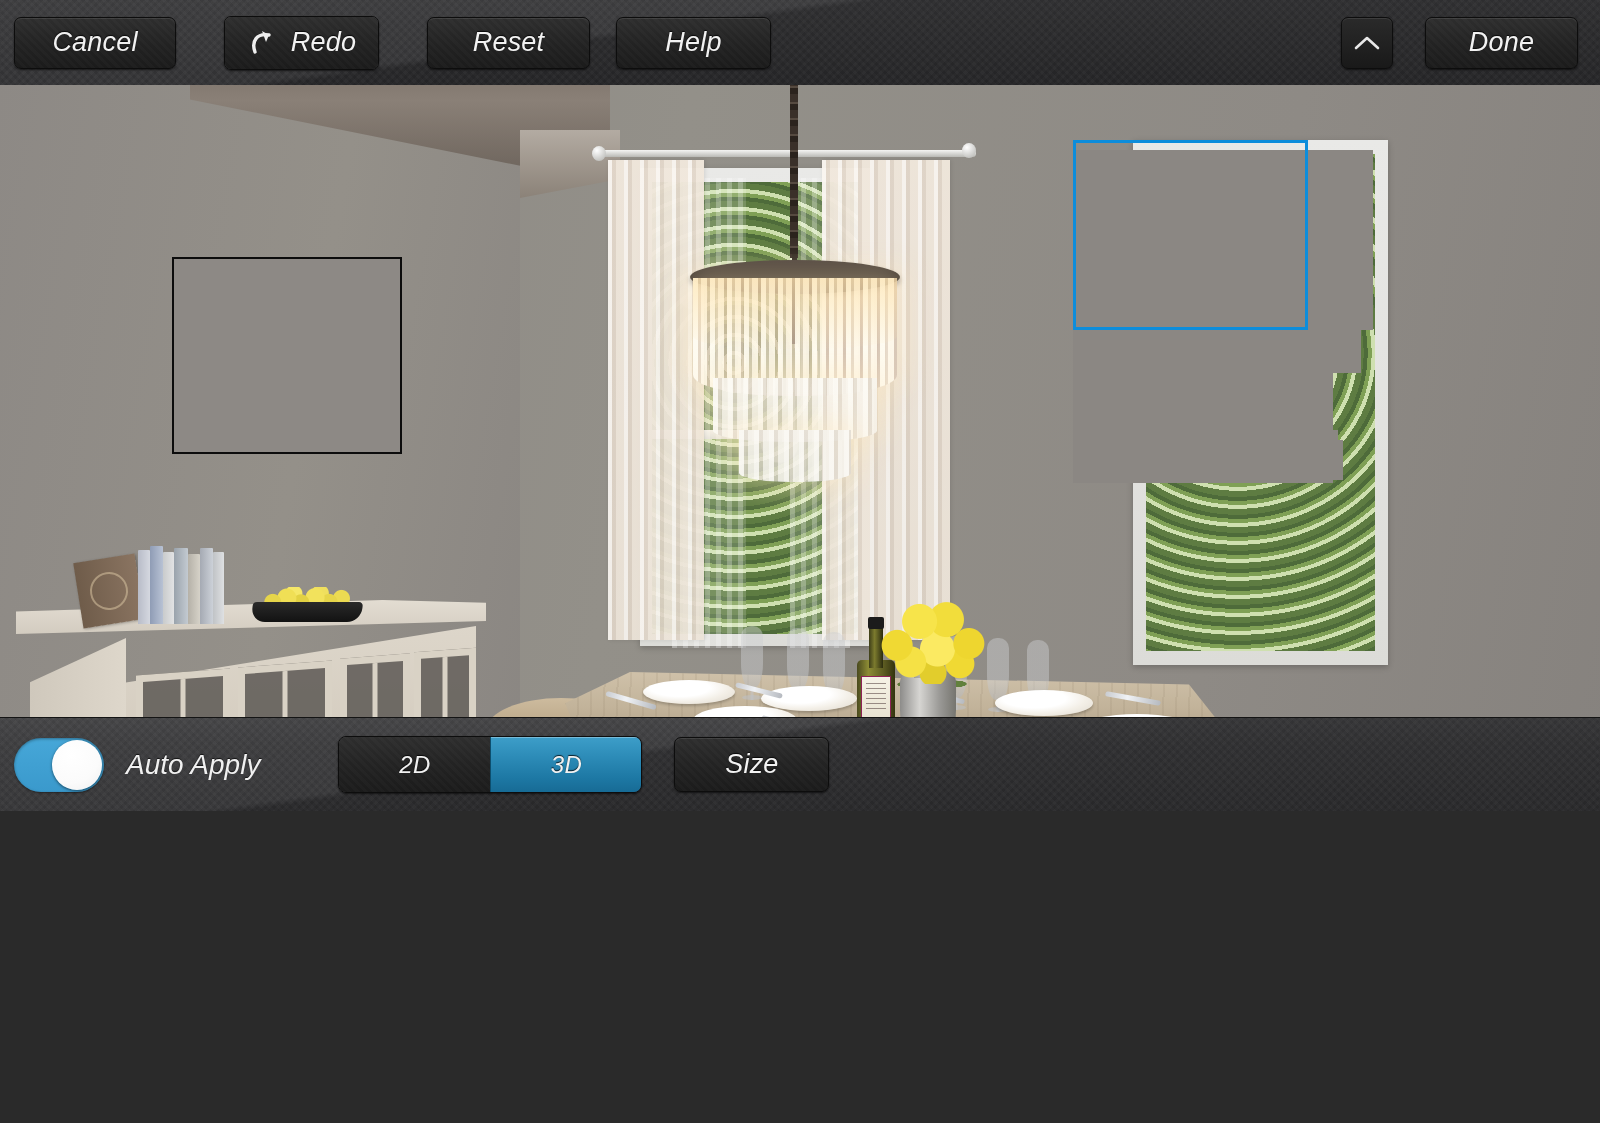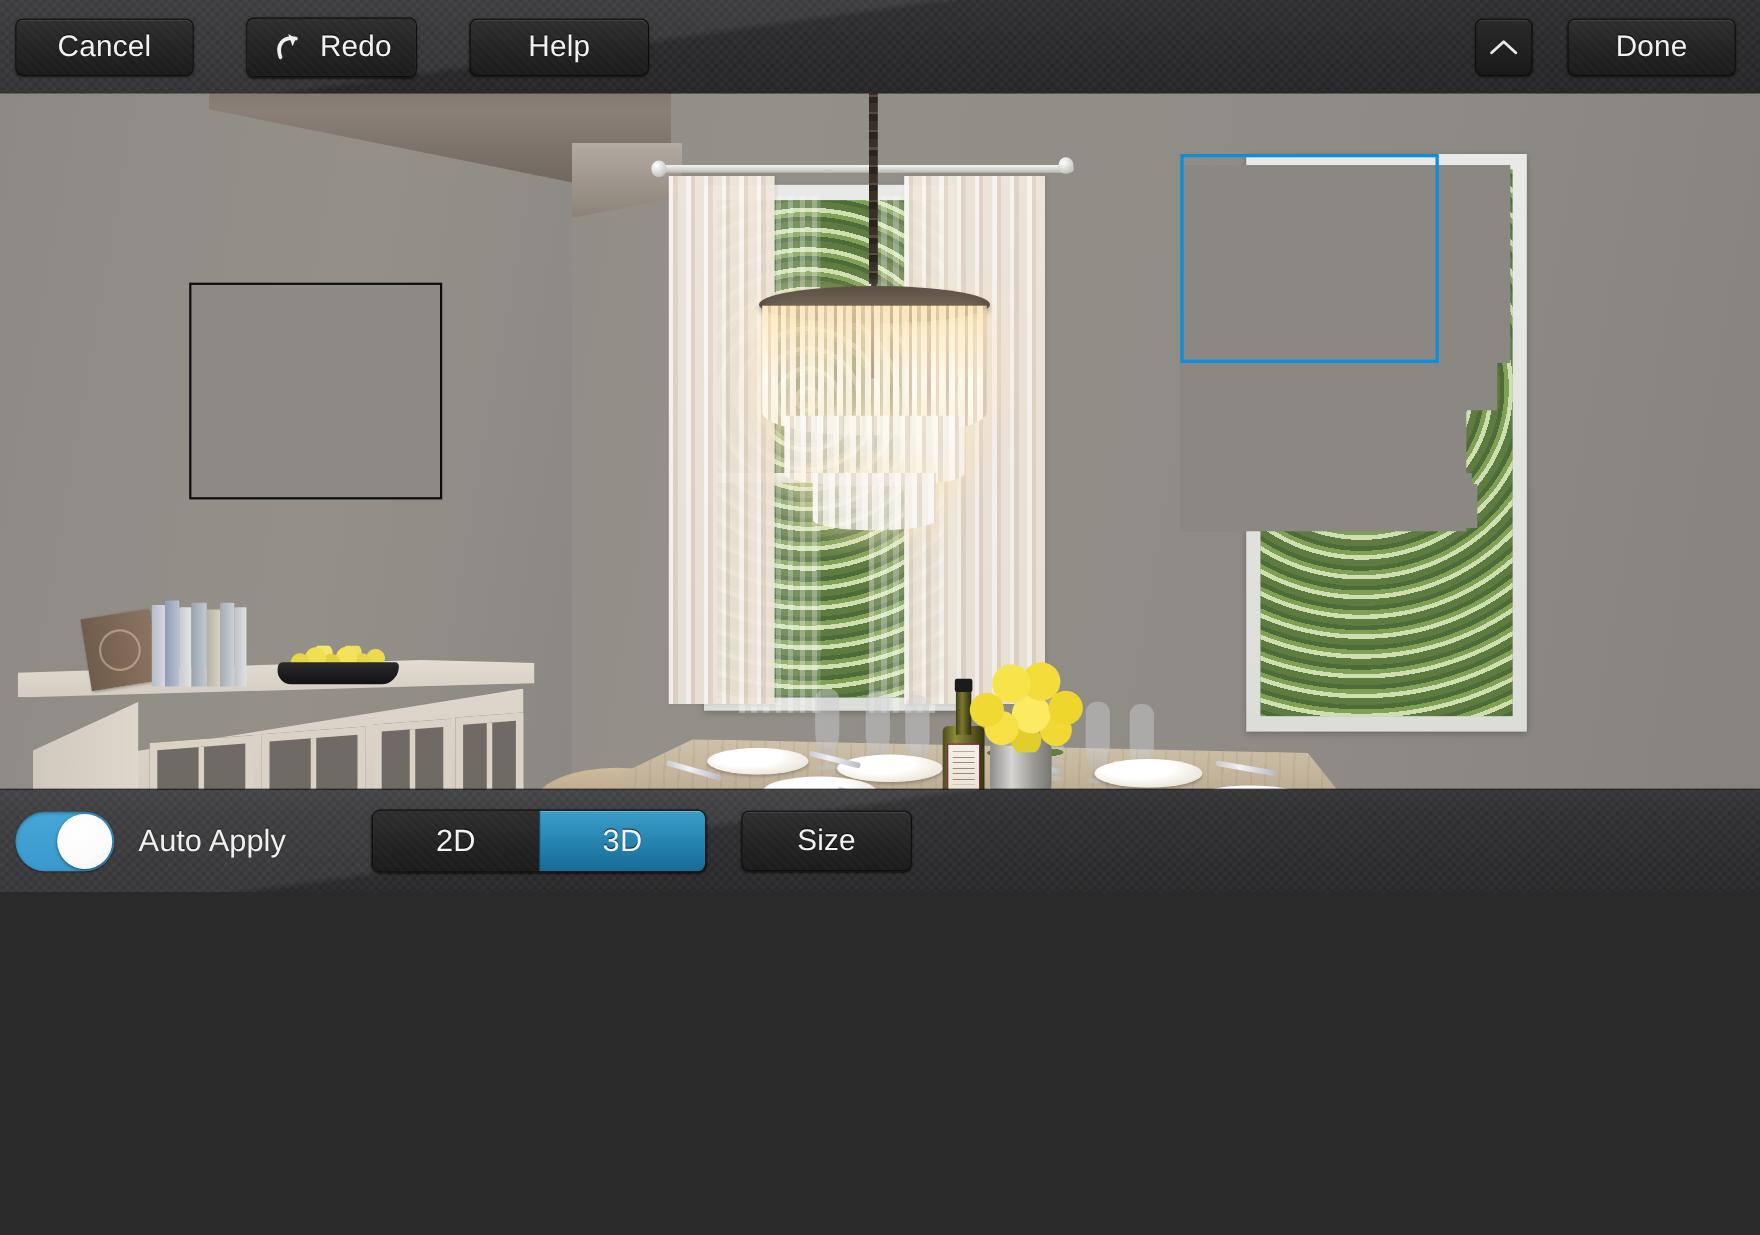--- a/index.html
+++ b/index.html
@@ -2,21 +2,21 @@
 <html><head>
 <meta charset="utf-8">
 <style>
   * { box-sizing: border-box; margin: 0; padding: 0; }
   html, body {
     width: 1600px; height: 1123px;
     overflow: hidden;
     font-family: "Liberation Sans", sans-serif;
     background: #2a2a2a;
   }
-  #app { position: relative; width: 1600px; height: 811px; overflow: hidden; }
+  #app { position: relative; width: 1600px; height: 811px; overflow: hidden; font-style: italic; }
 
   
   .toolbar {
     position: absolute; left: 0; width: 1600px;
     background:
       repeating-linear-gradient(45deg, rgba(255,255,255,.022) 0 3px, rgba(0,0,0,0) 3px 6px),
       repeating-linear-gradient(-45deg, rgba(255,255,255,.022) 0 3px, rgba(0,0,0,0) 3px 6px),
       linear-gradient(to bottom, #333335 0%, #2e2e30 45%, #28282a 100%);
     display: flex; align-items: center;
     z-index: 40;
@@ -98,21 +98,21 @@
   }
   #toggle-autoapply .knob {
     position: absolute; top: 2px; right: 2px; width: 50px; height: 50px;
     border-radius: 50%; background: radial-gradient(circle at 38% 30%, #ffffff 0%, #fbfbfb 60%, #eee 100%);
     box-shadow: 0 1px 3px rgba(0,0,0,.55);
   }
   #label-autoapply { color: #f0f0f0; font-size: 28px; margin-left: 22px;
     text-shadow: 0 -1px 1px rgba(0,0,0,.7); }
 
   #viewmode-group { margin-left: 78px; border-radius: 8px; }
-  #viewmode-group .btn { width: 151px; height: 55px; font-size: 28px; }
+  #viewmode-group .btn { width: 151px; height: 55px; font-size: 24px; }
   #viewmode-group .btn.active {
     background: linear-gradient(to bottom, #3d9ec9 0%, #2d8cb8 35%, #1d78a4 75%, #176b95 100%);
     border-left-color: #0c4e6e;
     box-shadow: inset 0 1px 0 rgba(255,255,255,.30);
   }
   #btn-size { width: 155px; height: 55px; margin-left: 32px; }
   #btn-advanced { width: 172px; height: 55px; margin-right: 8px; }
 
   
   #scene { position: absolute; inset: 0; z-index: 1; overflow: hidden; background: #8c8884; }
@@ -630,20 +630,23 @@
           <svg width="30" height="28" viewBox="0 0 30 28">
             <path d="M22 6 C10 4, 4 12, 8 23" stroke="#efefef" stroke-width="3.4" fill="none" stroke-linecap="round"></path>
             <path d="M22 6 L15 2 L19 13 Z" fill="#efefef"></path>
           </svg>
         </span>
         <span>Redo</span>
       </div>
     </div>
 
     <div class="btn" id="btn-reset">
+      <span>Reset</span>
+    </div>
+    <div class="btn" id="btn-help">
       <span>Help</span>
     </div>
 
     <div class="spacer"></div>
 
     <div class="btn" id="btn-collapse">
       <span class="ico">
         <svg width="30" height="20" viewBox="0 0 30 20">
           <path d="M4 15 L15 5 L26 15" stroke="#e8e8e8" stroke-width="2.6" fill="none" stroke-linecap="round" stroke-linejoin="round"></path>
         </svg>

